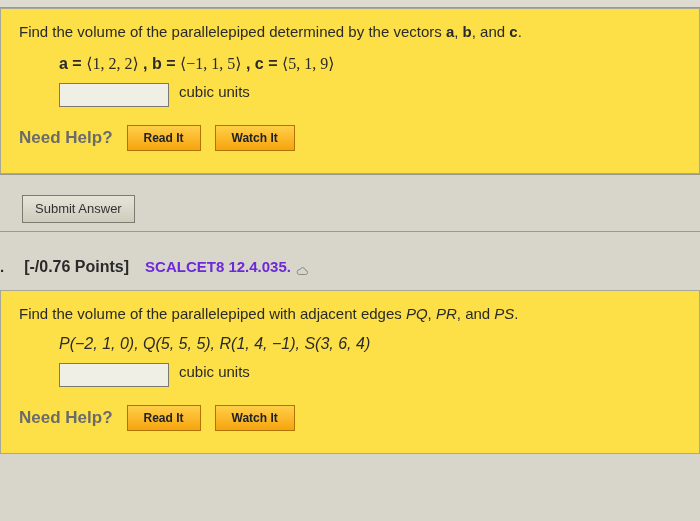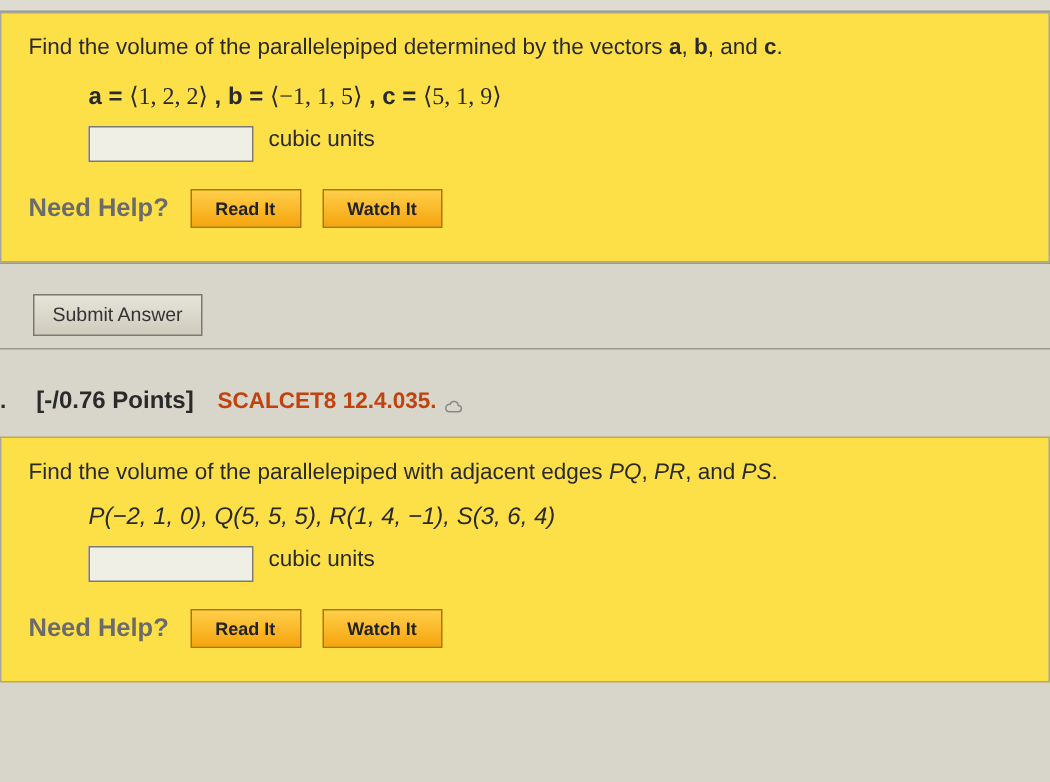--- a/index.html
+++ b/index.html
@@ -61,21 +61,21 @@
   .points { font-weight: bold; font-size: 16px; color: #2a2a2a; }
   .details-btn {
     border: 2px solid #2f6fb1;
     background: transparent;
     color: #2f6fb1;
     font-weight: bold;
     padding: 6px 14px;
     font-size: 14px;
     cursor: pointer;
   }
-  .ref { font-weight: bold; font-size: 15px; color: #c2410c; display: flex; align-items: center; gap: 4px; }
+  .ref { font-weight: bold; font-size: 15px; color: #6d28d9; display: flex; align-items: center; gap: 4px; }
   .cloud-icon { width: 14px; height: 10px; display: inline-block; }
   .cloud-icon svg { width: 100%; height: 100%; }
   .prefix { font-weight: bold; margin-right: 4px; }
   .top-trim { height: 8px; border-bottom: 1px solid #9a9a8e; background:#dedcd0; }
 </style>
 </head>
 <body>
 
 <div class="top-trim"></div>
 

